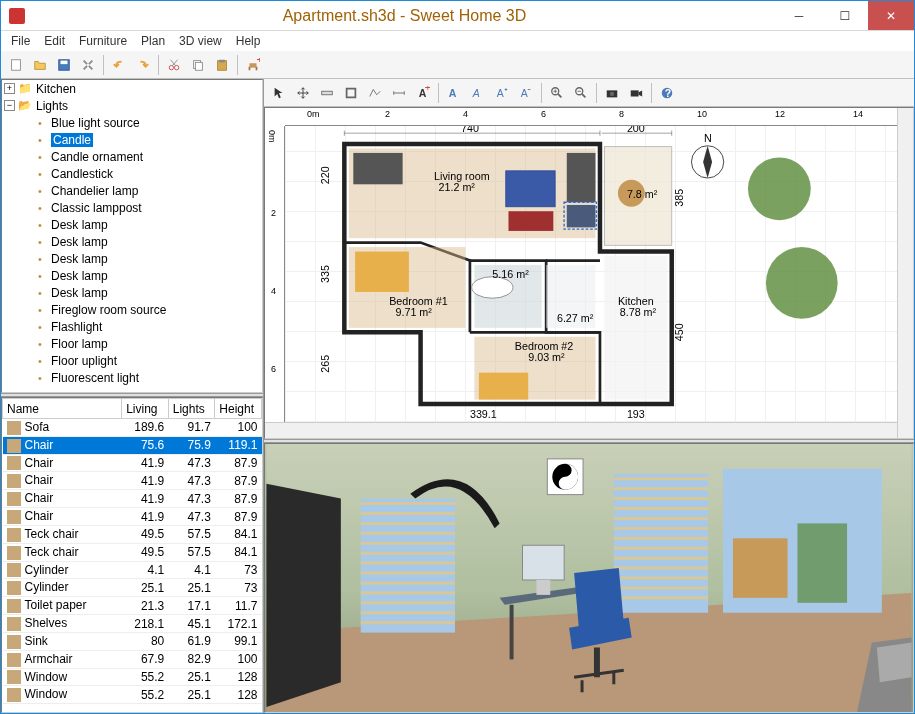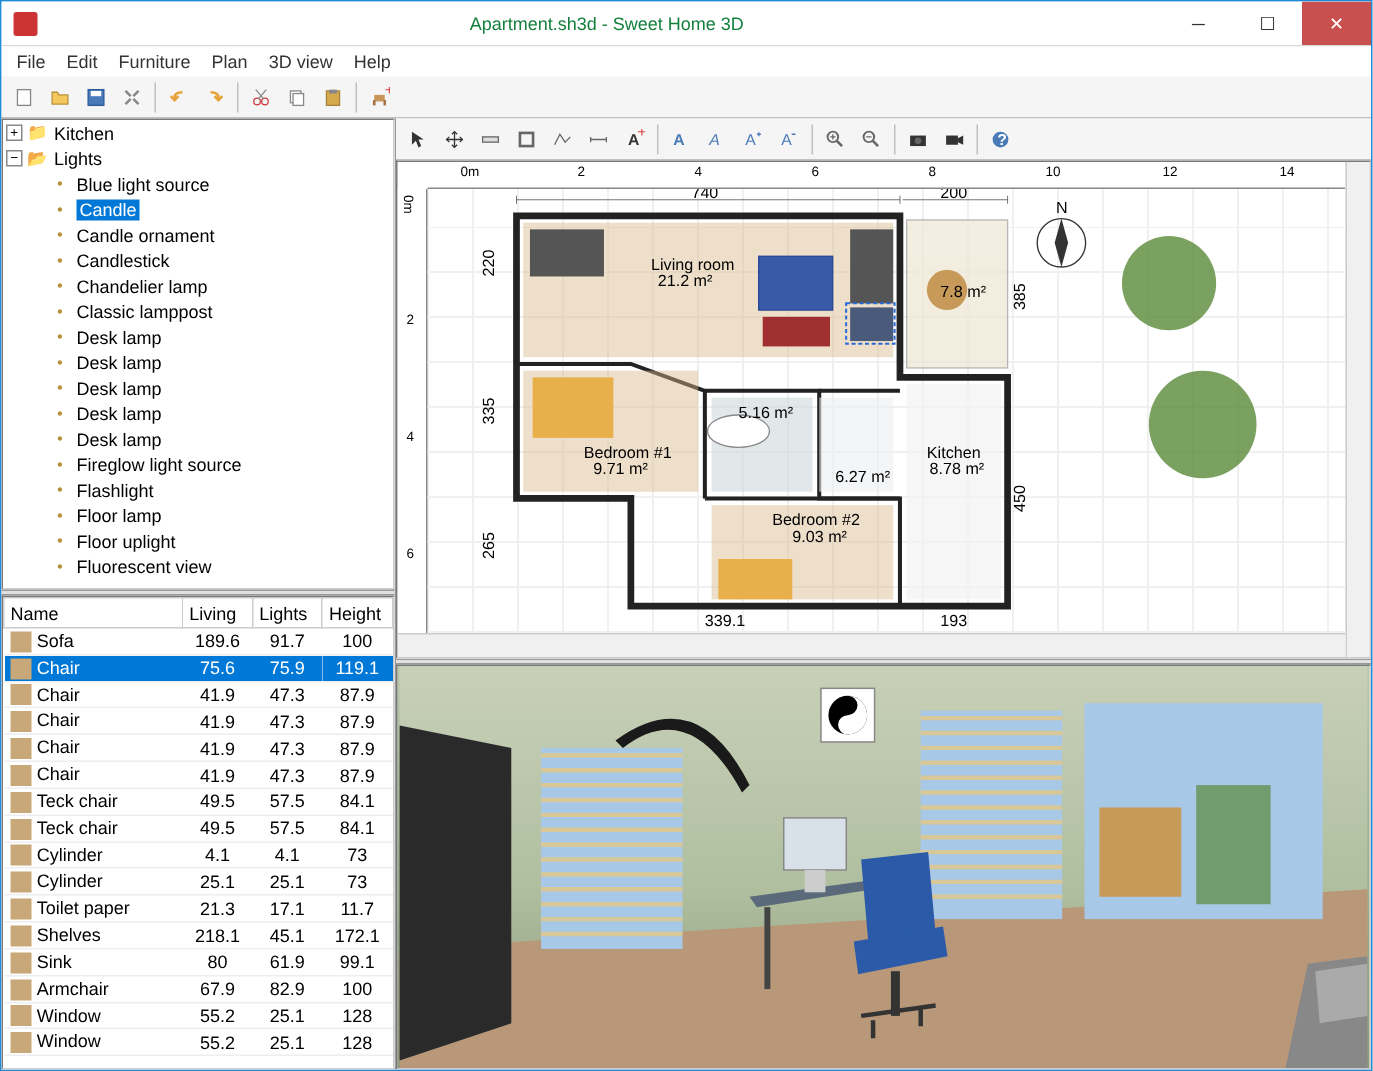--- a/index.html
+++ b/index.html
@@ -1,19 +1,19 @@
 <!DOCTYPE html>
 <html><head>
 <meta charset="utf-8">
 <style>
 * { box-sizing: border-box; margin: 0; padding: 0; font-family: "Segoe UI", Tahoma, sans-serif; font-size: 12px; }
 body { width: 915px; height: 714px; background: #fff; overflow: hidden; border: 1px solid #1f8bd8; }
 .titlebar { height: 30px; background: #fff; display: flex; align-items: center; border-bottom: 1px solid #d9d9d9; }
 .title-icon { width: 16px; height: 16px; margin: 0 8px; background: #cc3333; border-radius: 2px; }
-.title-text { flex: 1; text-align: center; color: #15803d; font-size: 12px; }
+.title-text { flex: 1; text-align: center; color: #a16207; font-size: 16px; }
 .win-controls { display: flex; height: 100%; }
 .win-btn { width: 46px; height: 100%; display: flex; align-items: center; justify-content: center; color: #333; cursor: pointer; }
 .win-close { background: #c8504e; color: #fff; }
 .menubar { height: 20px; display: flex; align-items: center; padding: 0 4px; gap: 2px; background: #fff; }
 .menu-item { padding: 2px 6px; cursor: pointer; color: #333; }
 .toolbar { height: 28px; display: flex; align-items: center; padding: 2px 4px; gap: 2px; background: #f5f5f5; border-bottom: 1px solid #c0c0c0; }
 .tool-btn { width: 22px; height: 22px; display: flex; align-items: center; justify-content: center; cursor: pointer; border: 1px solid transparent; border-radius: 2px; }
 .tool-sep { width: 1px; height: 20px; background: #c0c0c0; margin: 0 2px; }
 .main { display: flex; height: calc(100% - 78px); }
 .left-pane { width: 263px; display: flex; flex-direction: column; border-right: 1px solid #999; }
@@ -21,21 +21,21 @@
 .tree-row { display: flex; align-items: center; height: 17px; padding-left: 2px; cursor: pointer; white-space: nowrap; }
 .tree-toggle { width: 11px; height: 11px; border: 1px solid #888; text-align: center; line-height: 9px; font-size: 9px; margin-right: 2px; }
 .tree-icon { width: 16px; height: 14px; margin-right: 3px; display: inline-flex; align-items: center; justify-content: center; font-size: 11px; }
 .folder { color: #d4a84b; }
 .tree-label.selected { background: #0078d7; color: #fff; padding: 0 2px; }
 .splitter-h { height: 4px; background: #e0e0e0; cursor: row-resize; border-top: 1px solid #999; border-bottom: 1px solid #999; }
 .furn-table { height: 316px; overflow-y: auto; background: #fff; border: 1px inset #ccc; }
 table { width: 100%; border-collapse: collapse; table-layout: fixed; }
 th { background: #fff; border: 1px solid #ccc; padding: 2px 4px; text-align: left; font-weight: normal; height: 20px; position: sticky; top: 0; }
 td { border-bottom: 1px solid #eee; padding: 1px 4px; height: 17px; white-space: nowrap; overflow: hidden; }
-td.num { text-align: center; }
+td.num { text-align: right; }
 tr.selected td { background: #0078d7; color: #fff; }
 .right-pane { flex: 1; display: flex; flex-direction: column; }
 .plan-toolbar { height: 28px; display: flex; align-items: center; padding: 2px 4px; gap: 2px; background: #f5f5f5; border-bottom: 1px solid #c0c0c0; }
 .plan-view { flex: 1; position: relative; background: #fff; overflow: hidden; border: 1px inset #ccc; min-height: 0; padding-left: 16px; }
 .view-3d { height: 270px; background: linear-gradient(to bottom, #b8c8a8 0%, #a0b090 40%, #8a9a7a 100%); border: 1px inset #ccc; position: relative; }
 .ruler-h { position: absolute; top: 0; left: 20px; right: 16px; height: 18px; background: #fff; border-bottom: 1px solid #888; font-size: 9px; display: flex; }
 .ruler-label { position: absolute; top: 1px; font-size: 9px; }
 .ruler-v { position: absolute; top: 18px; left: 0; bottom: 16px; width: 20px; background: #fff; border-right: 1px solid #888; }
 .plan-canvas { position: absolute; top: 18px; left: 20px; right: 16px; bottom: 16px; background: repeating-linear-gradient(0deg, #f0f0f0 0, #f0f0f0 1px, transparent 1px, transparent 30px), repeating-linear-gradient(90deg, #f0f0f0 0, #f0f0f0 1px, transparent 1px, transparent 30px); }
 .scrollbar-v { position: absolute; top: 0; right: 0; width: 16px; height: 100%; background: #f0f0f0; border-left: 1px solid #ccc; }
@@ -185,37 +185,37 @@
           <div class="tree-row" style="padding-left: 30px;">
             <span class="tree-icon" style="color: rgb(184, 146, 61);">•</span>
             <span class="tree-label">Desk lamp</span>
           </div>
           <div class="tree-row" style="padding-left: 30px;">
             <span class="tree-icon" style="color: rgb(184, 146, 61);">•</span>
             <span class="tree-label">Desk lamp</span>
           </div>
           <div class="tree-row" style="padding-left: 30px;">
             <span class="tree-icon" style="color: rgb(184, 146, 61);">•</span>
-            <span class="tree-label">Fireglow light source</span>
+            <span class="tree-label">Fireglow room source</span>
           </div>
           <div class="tree-row" style="padding-left: 30px;">
             <span class="tree-icon" style="color: rgb(184, 146, 61);">•</span>
             <span class="tree-label">Flashlight</span>
           </div>
           <div class="tree-row" style="padding-left: 30px;">
             <span class="tree-icon" style="color: rgb(184, 146, 61);">•</span>
             <span class="tree-label">Floor lamp</span>
           </div>
           <div class="tree-row" style="padding-left: 30px;">
             <span class="tree-icon" style="color: rgb(184, 146, 61);">•</span>
             <span class="tree-label">Floor uplight</span>
           </div>
           <div class="tree-row" style="padding-left: 30px;">
             <span class="tree-icon" style="color: rgb(184, 146, 61);">•</span>
-            <span class="tree-label">Fluorescent view</span>
+            <span class="tree-label">Fluorescent light</span>
           </div>
         </div>
     </div>
 
     <div class="splitter-h"></div>
 
     <div class="furn-table">
       <table>
         <thead>
           <tr>

